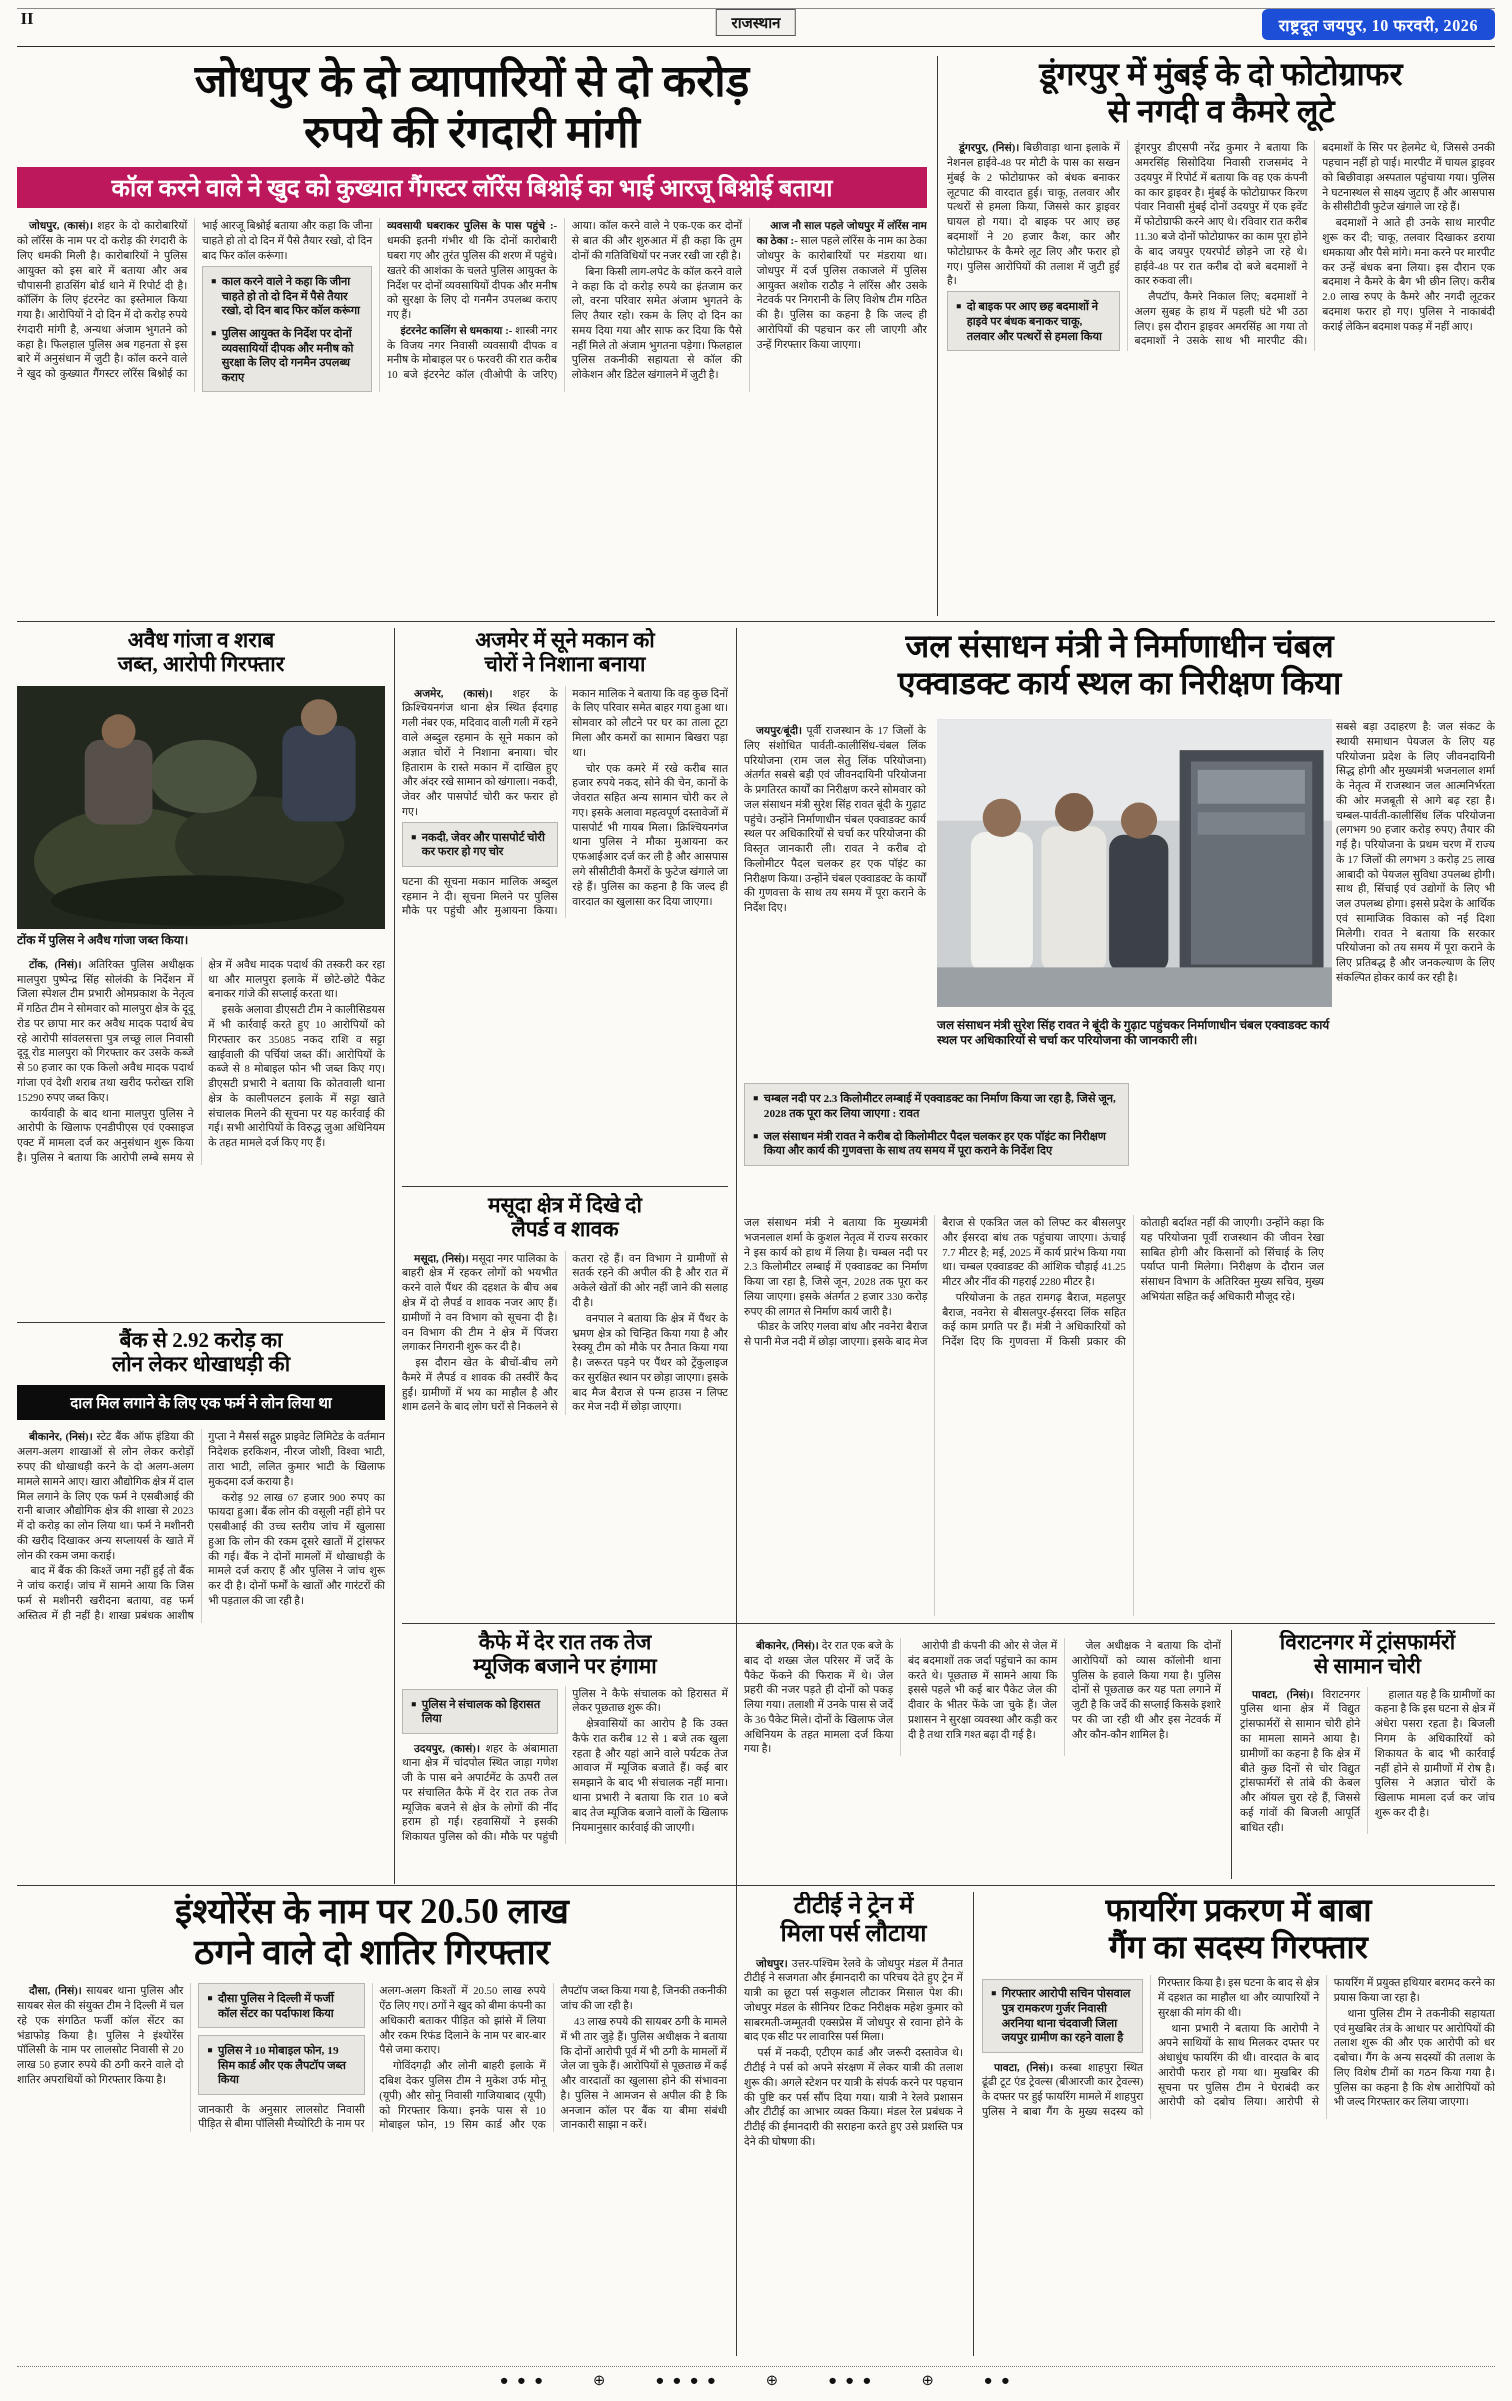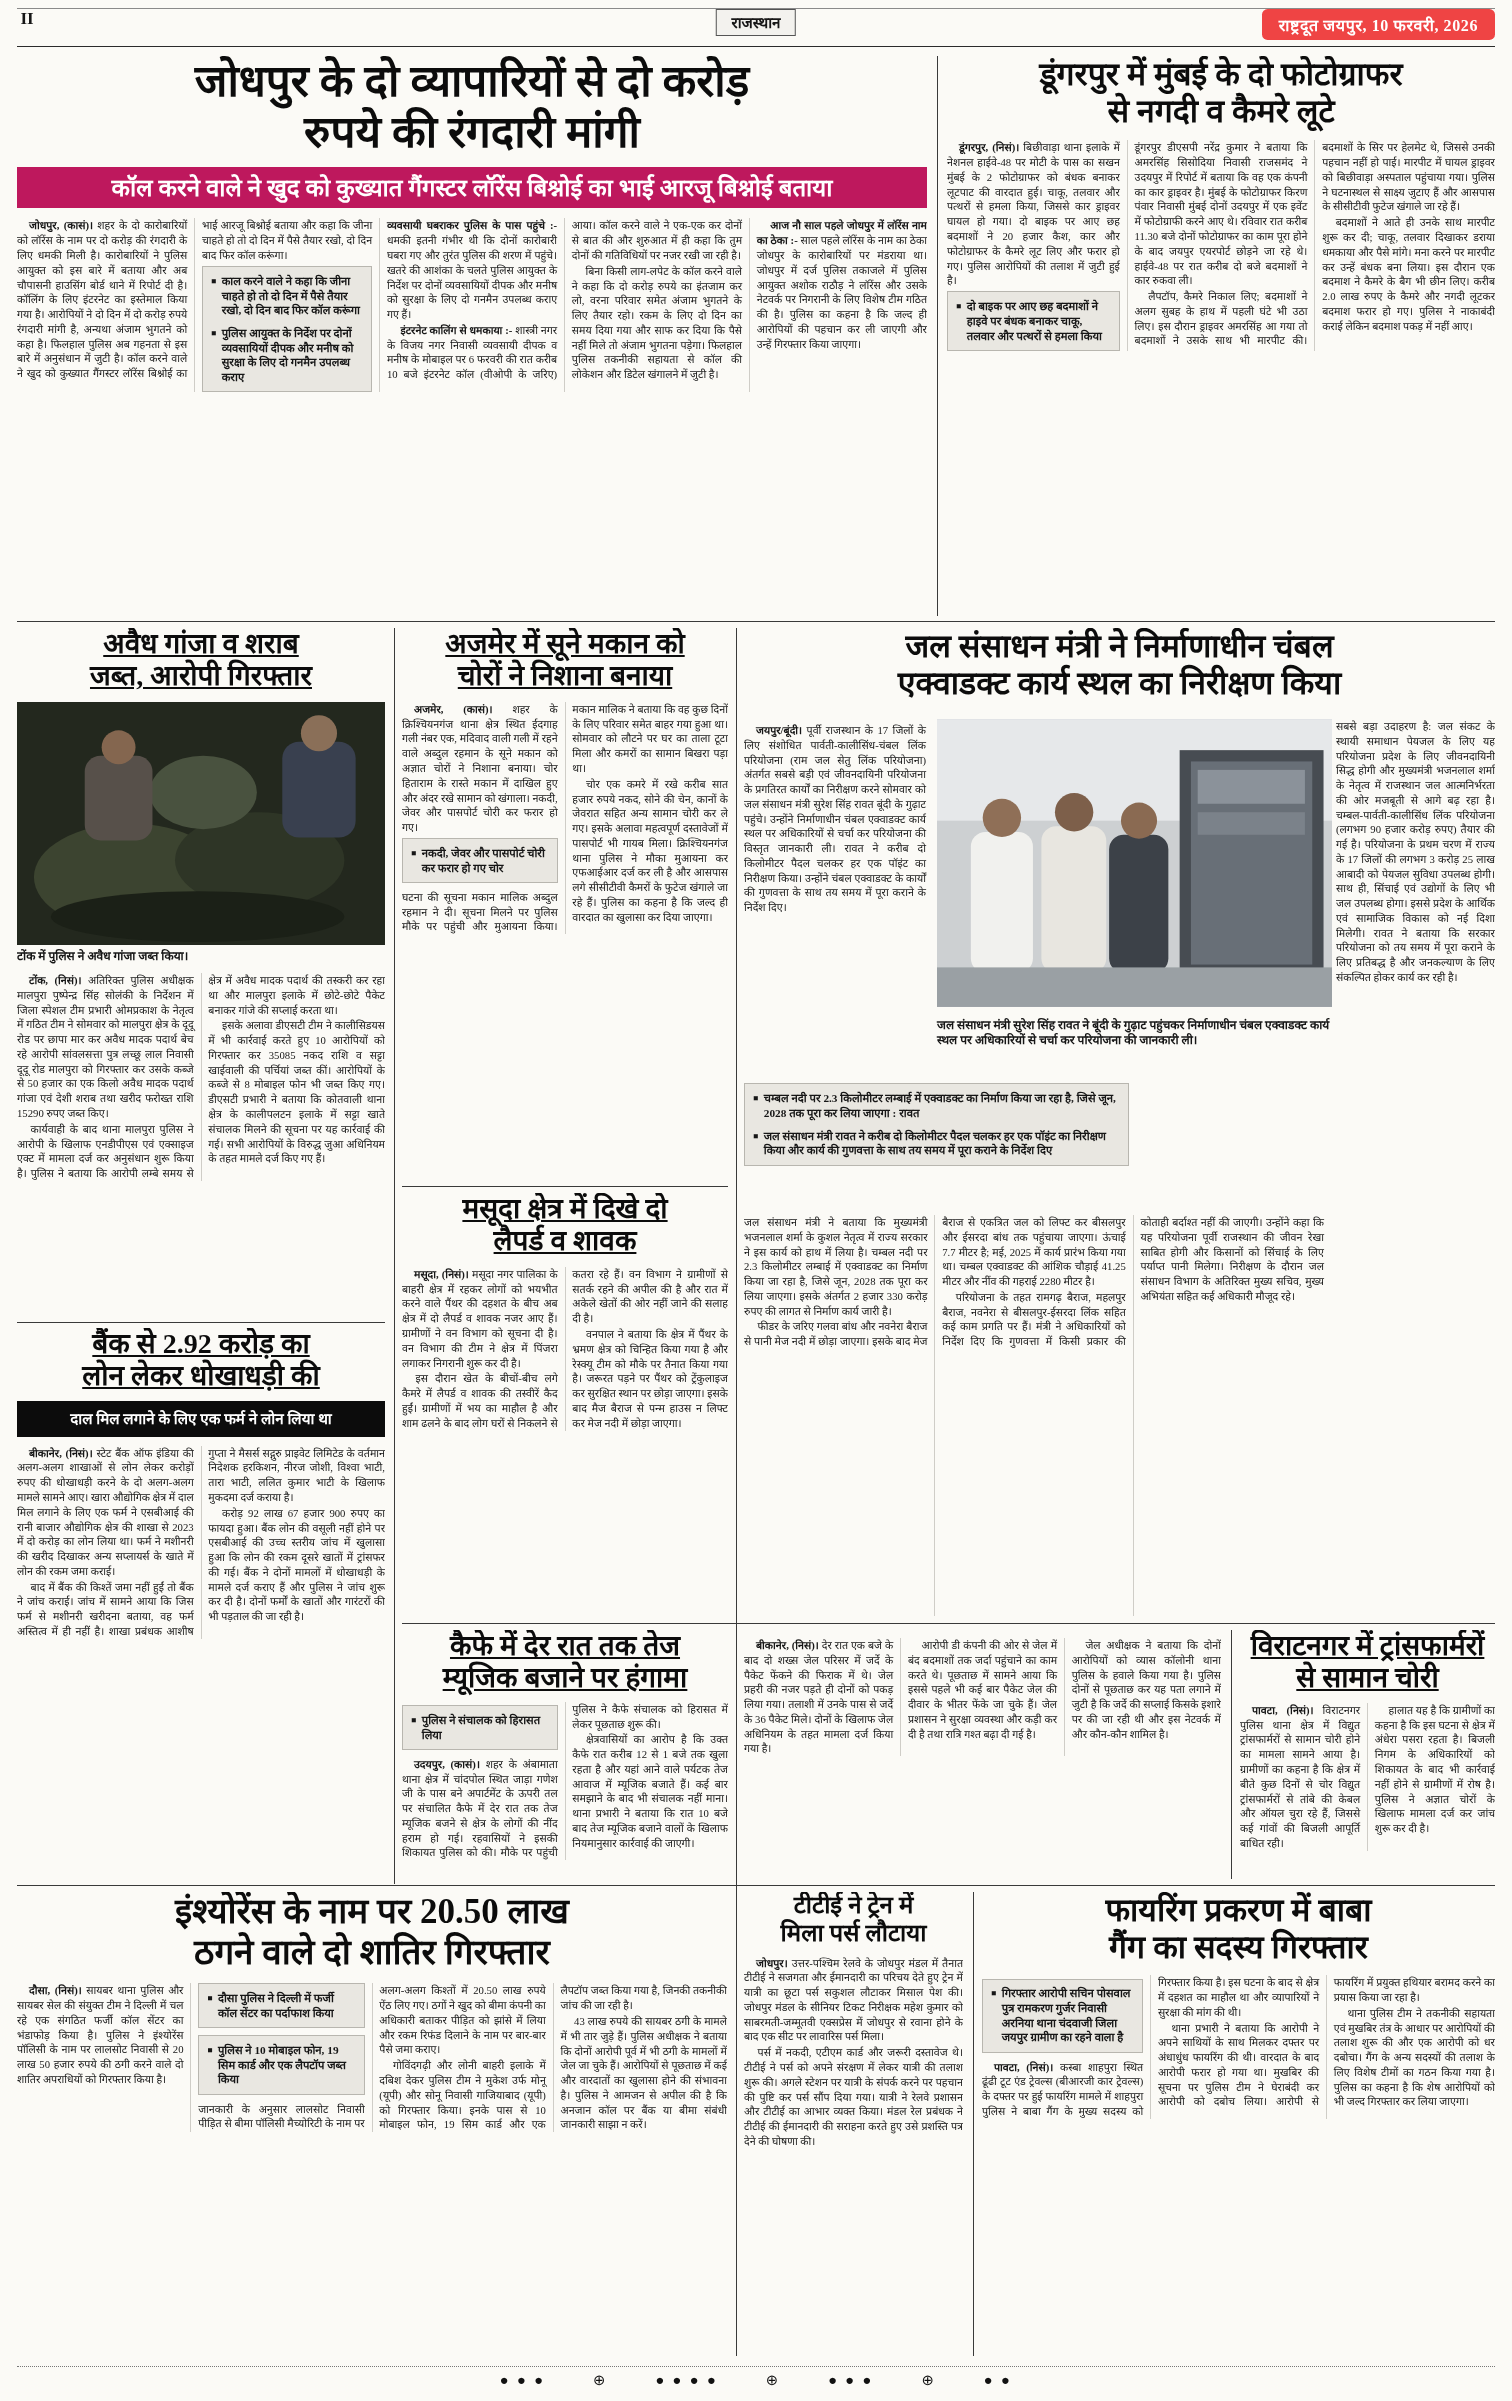--- a/index.html
+++ b/index.html
@@ -5,30 +5,30 @@
   html,body{margin:0;padding:0;background:#d8d6d0;}
   .page{position:relative;width:1512px;height:2401px;background:#fbfaf6;color:#161616;
         font-family:"Liberation Serif", serif;overflow:hidden;}
   
   .header{position:absolute;left:17px;top:8px;width:1478px;height:37px;
           border-top:1.1px solid #8a8a8a;border-bottom:1.1px solid #2b2b2b;
           display:flex;align-items:flex-start;}
   .pgnum{font-size:17px;font-weight:bold;padding-left:3.4px;width:68px;}
   .edition-box{position:absolute;left:50%;transform:translateX(-50%);
           border:0.8px solid #555;padding:2.3px 14.7px;font-size:15.2px;font-weight:bold;background:#f3f2ee;}
-  .banner{margin-left:auto;background:#ef4444;color:#fff;border-radius:5.6px;
+  .banner{margin-left:auto;background:#1d4ed8;color:#fff;border-radius:5.6px;
           padding:4.5px 17px;font-size:16px;font-weight:bold;letter-spacing:0.6px;}
   
   .article{position:absolute;overflow:hidden;}
   .hl{font-weight:bold;text-align:center;white-space:pre-line;line-height:1.16;color:#0c0c0c;
       font-family:"Liberation Serif", serif;}
   .hl-xl{font-size:44px;}
   .hl-lg{font-size:32px;}
   .hl-ins{font-size:35px;}
-  .hl-md{font-size:28px;text-decoration:underline;}
+  .hl-md{font-size:21px;}
   .hl-sm{font-size:24px;}
   .graybar{background:#be185d;color:#fff;font-size:24px;font-weight:bold;text-align:center;
       padding:5.6px 3.4px;margin:9px 0 10.2px 0;line-height:1.25;}
   .blackbar{background:#0c0c0c;color:#fff;font-size:15.2px;font-weight:bold;text-align:center;
       padding:8px 5.6px;margin:8px 0 9px 0;line-height:1.3;}
   .body{font-size:10.7px;line-height:1.38;text-align:justify;column-gap:14.7px;column-rule:0.6px solid #cfcdc7;}
   .body p{margin:0 0 1.1px 0;}
   .body p + p{text-indent:13.6px;}
   .cols-2{column-count:2;} .cols-3{column-count:3;} .cols-4{column-count:4;} .cols-5{column-count:5;}
   .dl{font-weight:bold;margin-left:12px;}

